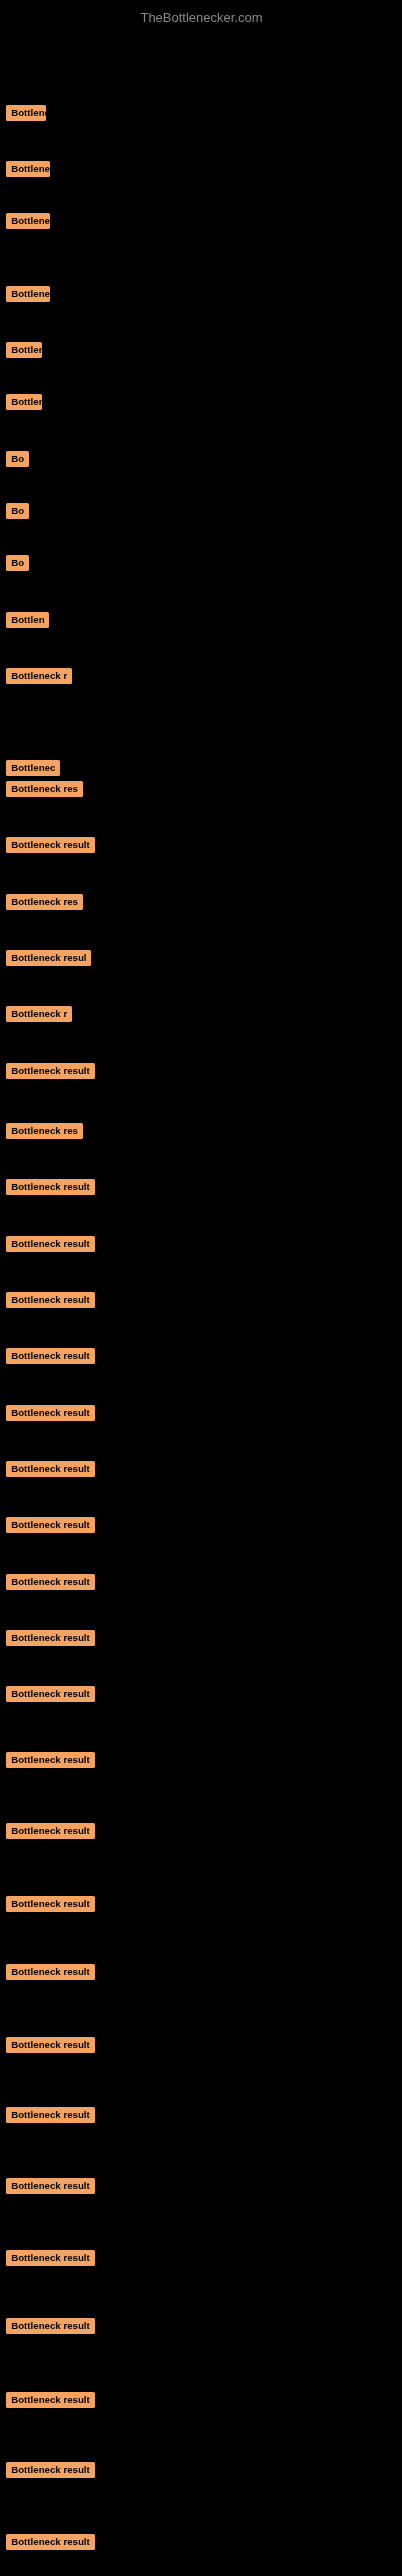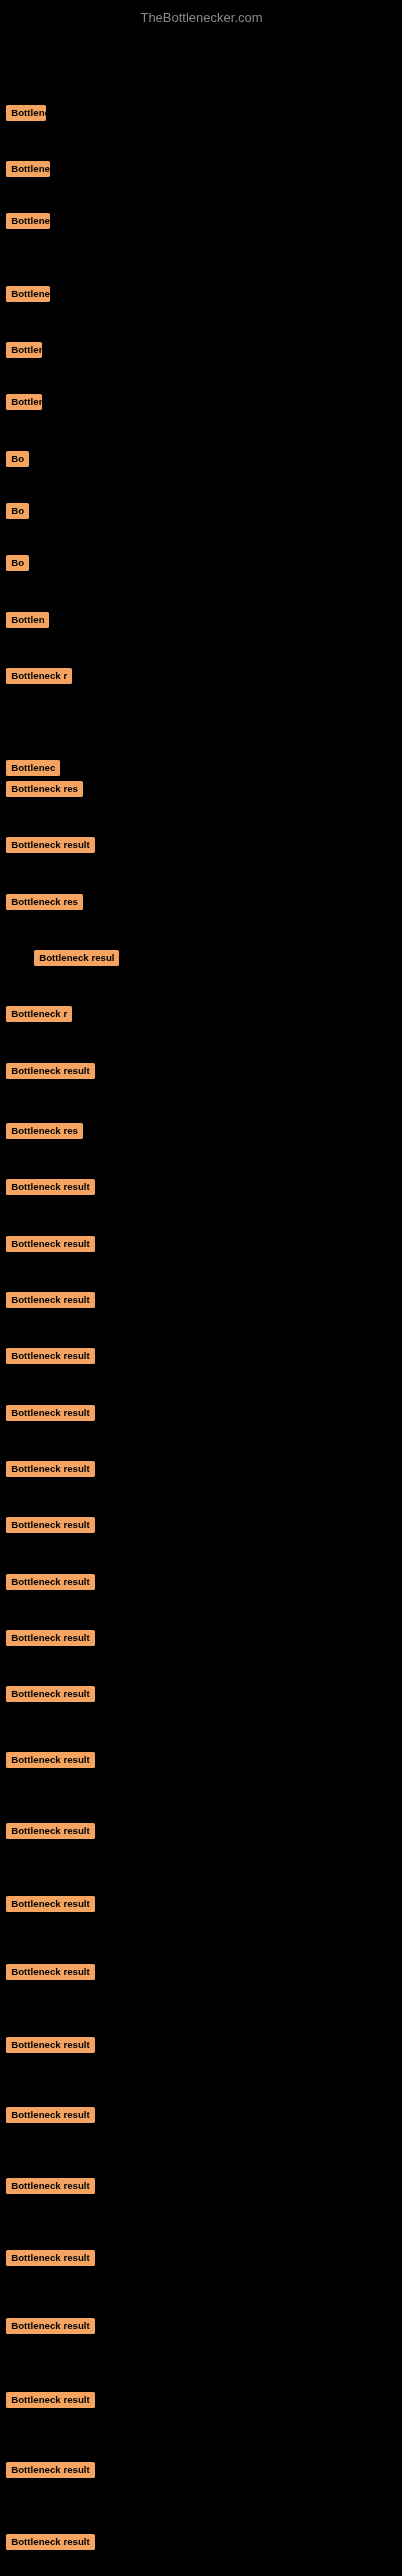--- a/index.html
+++ b/index.html
@@ -59,21 +59,21 @@
       <div class="bottleneck-badge" style="top: 394px; max-width: 36px;">Bottleneck result</div>
       <div class="bottleneck-badge" style="top: 451px; max-width: 39px;">Bo</div>
       <div class="bottleneck-badge" style="top: 503px; max-width: 39px;">Bo</div>
       <div class="bottleneck-badge" style="top: 555px; max-width: 39px;">Bo</div>
       <div class="bottleneck-badge" style="top: 612px; max-width: 60px;">Bottlen</div>
       <div class="bottleneck-badge" style="top: 668px; max-width: 81px;">Bottleneck r</div>
       <div class="bottleneck-badge" style="top: 760px; max-width: 72px;">Bottlenec</div>
       <div class="bottleneck-badge" style="top: 781px; max-width: 93px;">Bottleneck res</div>
       <div class="bottleneck-badge" style="top: 837px; max-width: 109px;">Bottleneck result</div>
       <div class="bottleneck-badge" style="top: 894px; max-width: 101px;">Bottleneck res</div>
-      <div class="bottleneck-badge" style="top: 950px; max-width: 105px; margin-left: 28px;">Bottleneck resul</div>
+      <div class="bottleneck-badge" style="top: 950px; max-width: 105px;">Bottleneck resul</div>
       <div class="bottleneck-badge" style="top: 1006px; max-width: 82px;">Bottleneck r</div>
       <div class="bottleneck-badge" style="top: 1063px; max-width: 109px;">Bottleneck result</div>
       <div class="bottleneck-badge" style="top: 1123px; max-width: 101px;">Bottleneck res</div>
       <div class="bottleneck-badge" style="top: 1179px; max-width: 117px;">Bottleneck result</div>
       <div class="bottleneck-badge" style="top: 1236px; max-width: 117px;">Bottleneck result</div>
       <div class="bottleneck-badge" style="top: 1292px; max-width: 121px;">Bottleneck result</div>
       <div class="bottleneck-badge" style="top: 1348px; max-width: 121px;">Bottleneck result</div>
       <div class="bottleneck-badge" style="top: 1405px; max-width: 121px;">Bottleneck result</div>
       <div class="bottleneck-badge" style="top: 1461px; max-width: 121px;">Bottleneck result</div>
       <div class="bottleneck-badge" style="top: 1517px; max-width: 141px;">Bottleneck result</div>

